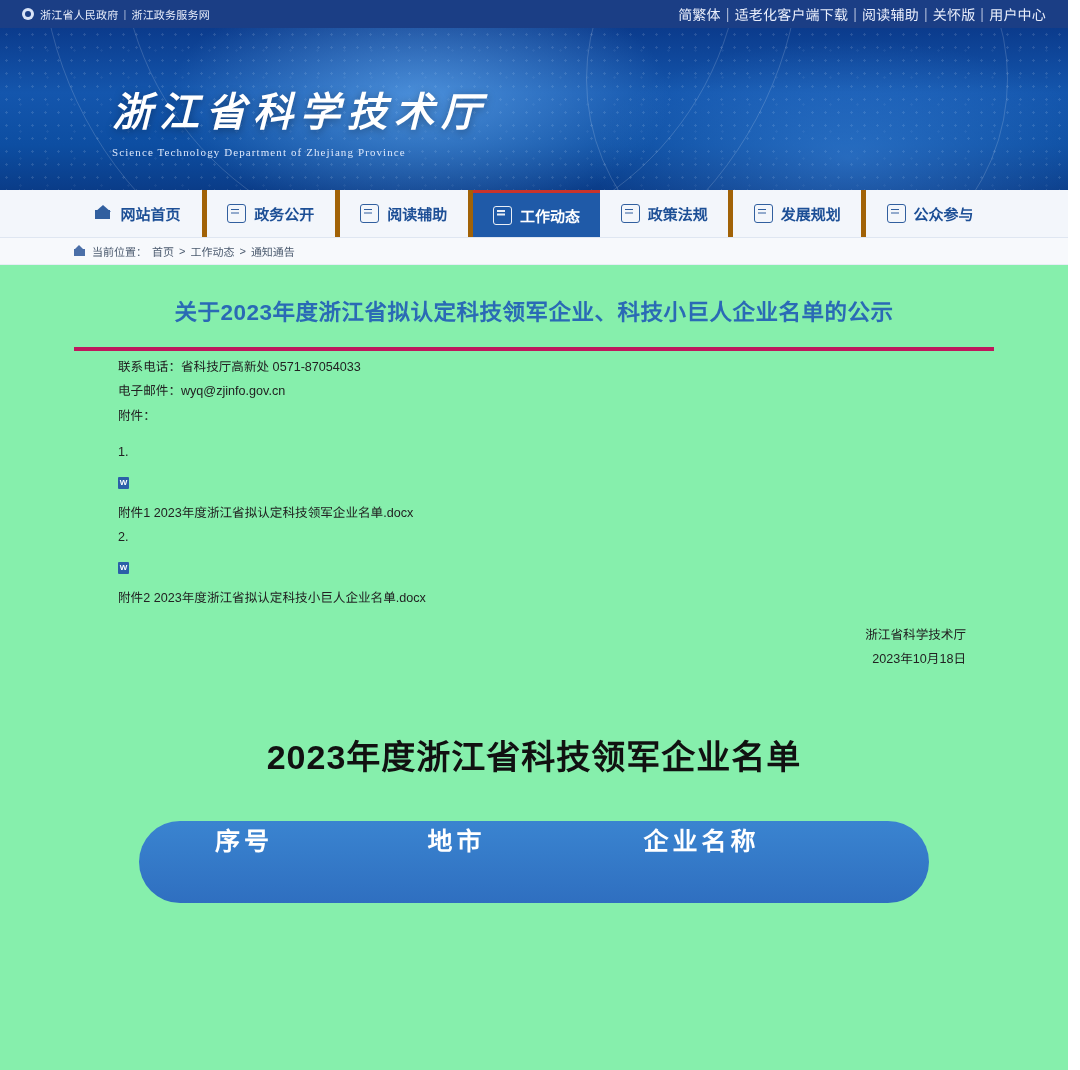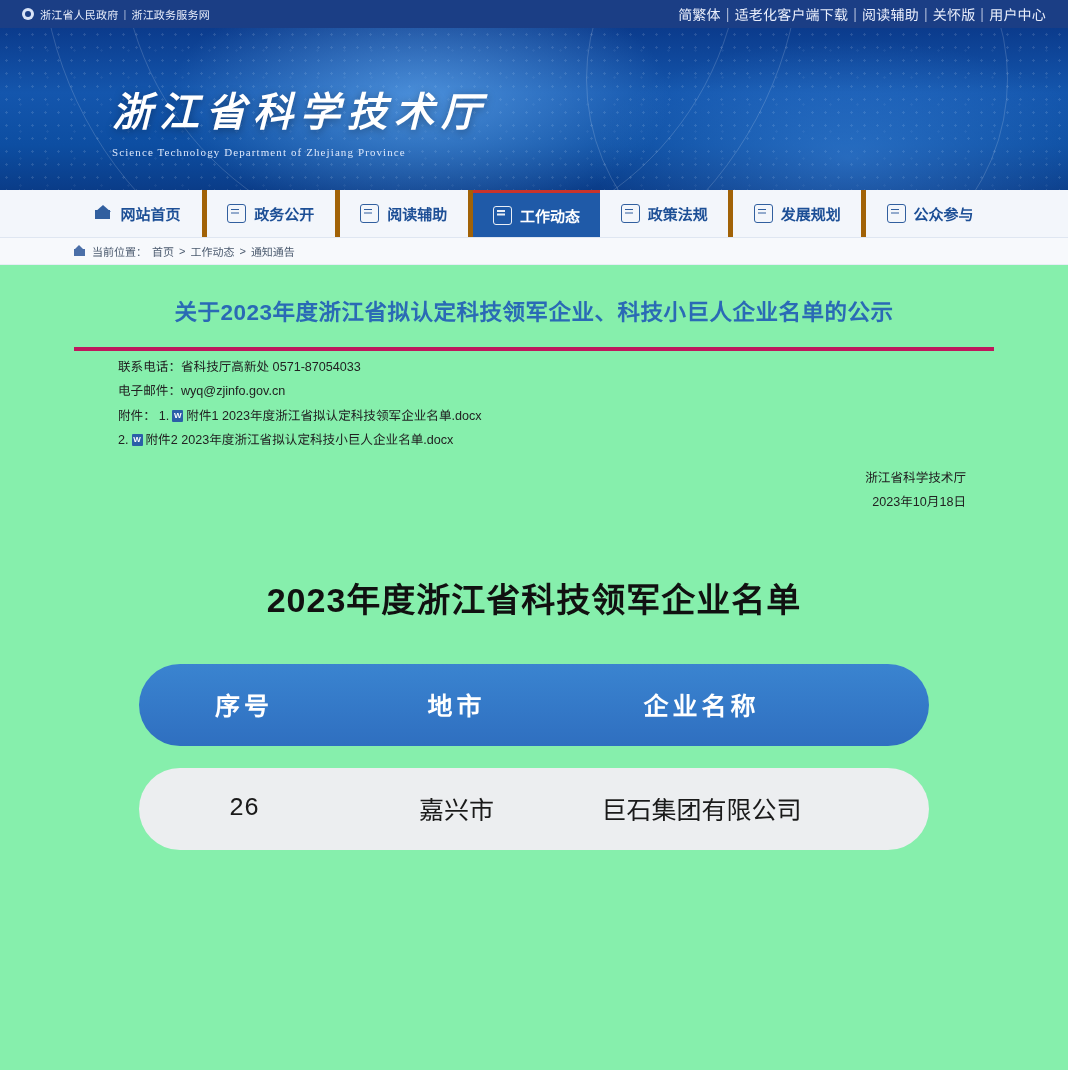--- a/index.html
+++ b/index.html
@@ -314,23 +314,24 @@
   .body-text p { margin: 0; }
   .indent { text-indent: 2em; }
   .contact-block {
     padding: 4px 22px 0 44px;
     font-size: 12.6px;
     color: #222;
     line-height: 1.95;
   }
   .att-line {
     display: flex;
-    align-items: center;
-    gap: 3px;
+    align-items: flex-start;
+    gap: 12px;
     flex-wrap: wrap;
+    flex-direction: column;
   }
   .doc-ico {
     display: inline-block;
     width: 11px; height: 12px;
     background: #2b5fa8;
     position: relative;
     border-radius: 1px;
     vertical-align: -2px;
   }
   .doc-ico::after {
@@ -365,25 +366,24 @@
     font-weight: 700;
     color: #111;
     letter-spacing: 1px;
   }
   .table-wrap {
     width: 790px;
     margin: 42px auto 0 auto;
   }
   .trow {
     display: flex;
-    align-items: center;
+    align-items: flex-start;
     border-radius: 42px;
     height: 82px;
     box-sizing: border-box;
-    font-family: Liberation Mono, monospace;
   }
   .thead {
     background: linear-gradient(180deg, #3a84d0 0%, #2f6fc0 100%);
     color: #ffffff;
     font-size: 25px;
     font-weight: 700;
     letter-spacing: 4px;
   }
   .tbody-row {
     background: #eceef0;
@@ -510,21 +510,16 @@
 
   <div class="list-section">
     <div class="list-title">2023年度浙江省科技领军企业名单</div>
 
     <div class="table-wrap">
       <div class="trow thead">
         <div class="col-no">序号</div>
         <div class="col-city">地市</div>
         <div class="col-name">企业名称</div>
       </div>
-      <div class="trow tbody-row">
-        <div class="col-no">26</div>
-        <div class="col-city">嘉兴市</div>
-        <div class="col-name">巨石集团有限公司</div>
-      </div>
     </div>
   </div>
 
 </div>
 
 </body></html>

